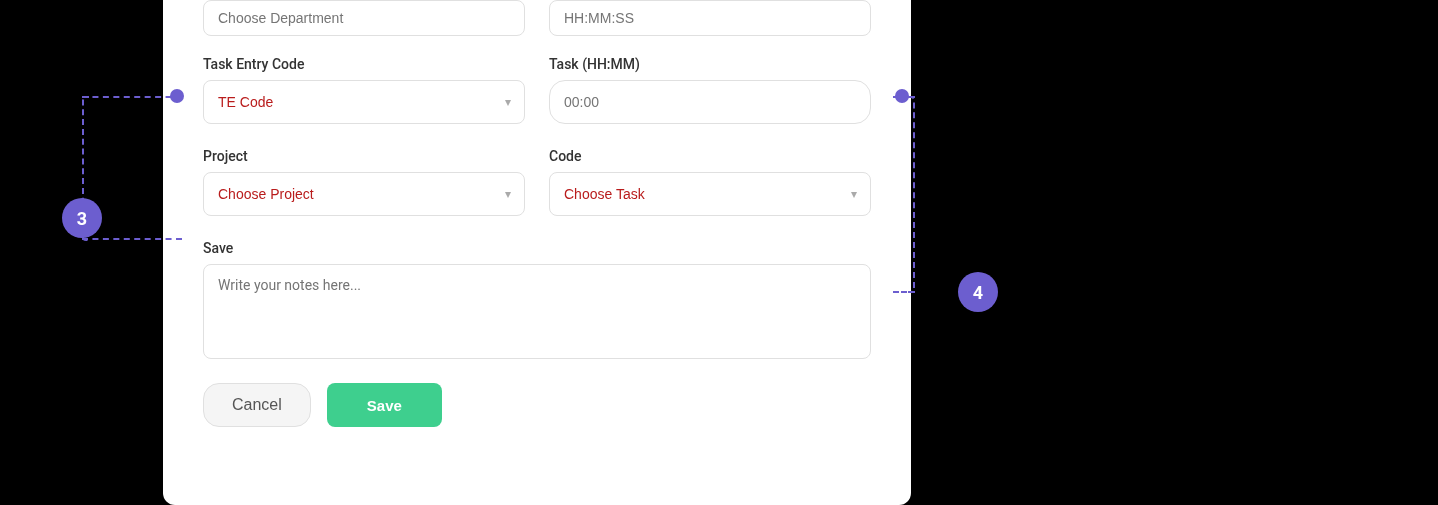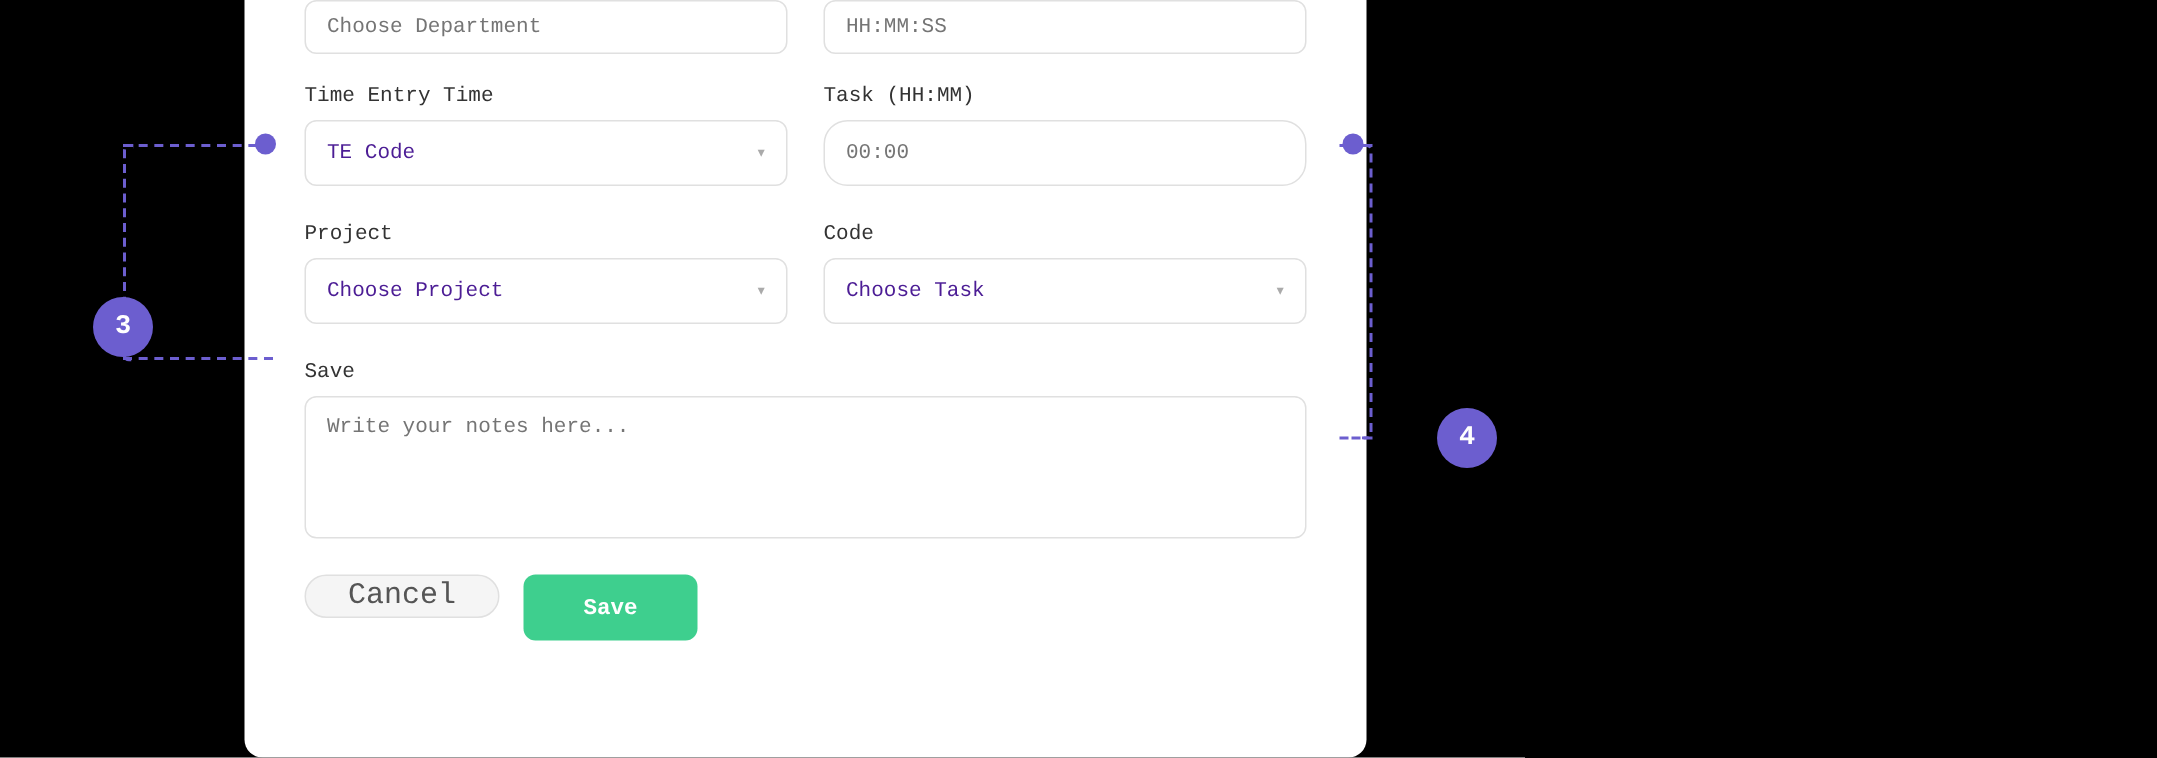--- a/index.html
+++ b/index.html
@@ -1,15 +1,15 @@
 <!DOCTYPE html>
 <html><head>
   <meta charset="utf-8">
   <style>
-    * { box-sizing: border-box; margin: 0; padding: 0; font-family: Liberation Mono, monospace; }
+    * { box-sizing: border-box; margin: 0; padding: 0; }
 
     body {
       background: #000;
       width: 1438px;
       height: 505px;
       overflow: hidden;
       font-family: -apple-system, BlinkMacSystemFont, 'Segoe UI', Roboto, sans-serif;
       position: relative;
     }
 
@@ -42,21 +42,21 @@
       width: 100%;
     }
 
     .select-input {
       width: 100%;
       height: 44px;
       border: 1.5px solid #e0e0e0;
       border-radius: 8px;
       padding: 0 40px 0 14px;
       font-size: 14px;
-      color: #4c1d95;
+      color: #b91c1c;
       background: #fff;
       appearance: none;
       cursor: pointer;
       outline: none;
     }
 
     .chevron-icon {
       position: absolute;
       right: 14px;
       top: 50%;
@@ -96,27 +96,27 @@
       outline: none;
     }
 
     .button-row {
       display: flex;
       gap: 16px;
       margin-top: 24px;
     }
 
     .btn-cancel {
-      height: 29px;
+      height: 44px;
       padding: 0 28px;
       border: 1.5px solid #e0e0e0;
       border-radius: 16px;
       background: #f5f5f5;
       color: #555;
-      font-size: 20px;
+      font-size: 16px;
       font-weight: 500;
       cursor: pointer;
     }
 
     .btn-save {
       height: 44px;
       padding: 0 40px;
       border: none;
       border-radius: 8px;
       background: #3ecf8e;
@@ -184,21 +184,21 @@
     <div class="partial-select-wrapper">
       <input type="text" class="partial-input" readonly="" placeholder="Choose Department" style="">
     </div>
     <div class="partial-select-wrapper">
       <input type="text" class="partial-input" readonly="" placeholder="HH:MM:SS" style="">
     </div>
   </div>
 
   <div class="form-row">
     <div class="form-field">
-      <label class="field-label">Time Entry Time</label>
+      <label class="field-label">Task Entry Code</label>
       <div class="select-wrapper">
         <select class="select-input">
           <option value="">TE Code</option>
         </select>
         <span class="chevron-icon">▾</span>
       </div>
     </div>
     <div class="form-field">
       <label class="field-label">Task (HH:MM)</label>
       <input type="text" class="text-input" placeholder="00:00" style="">

